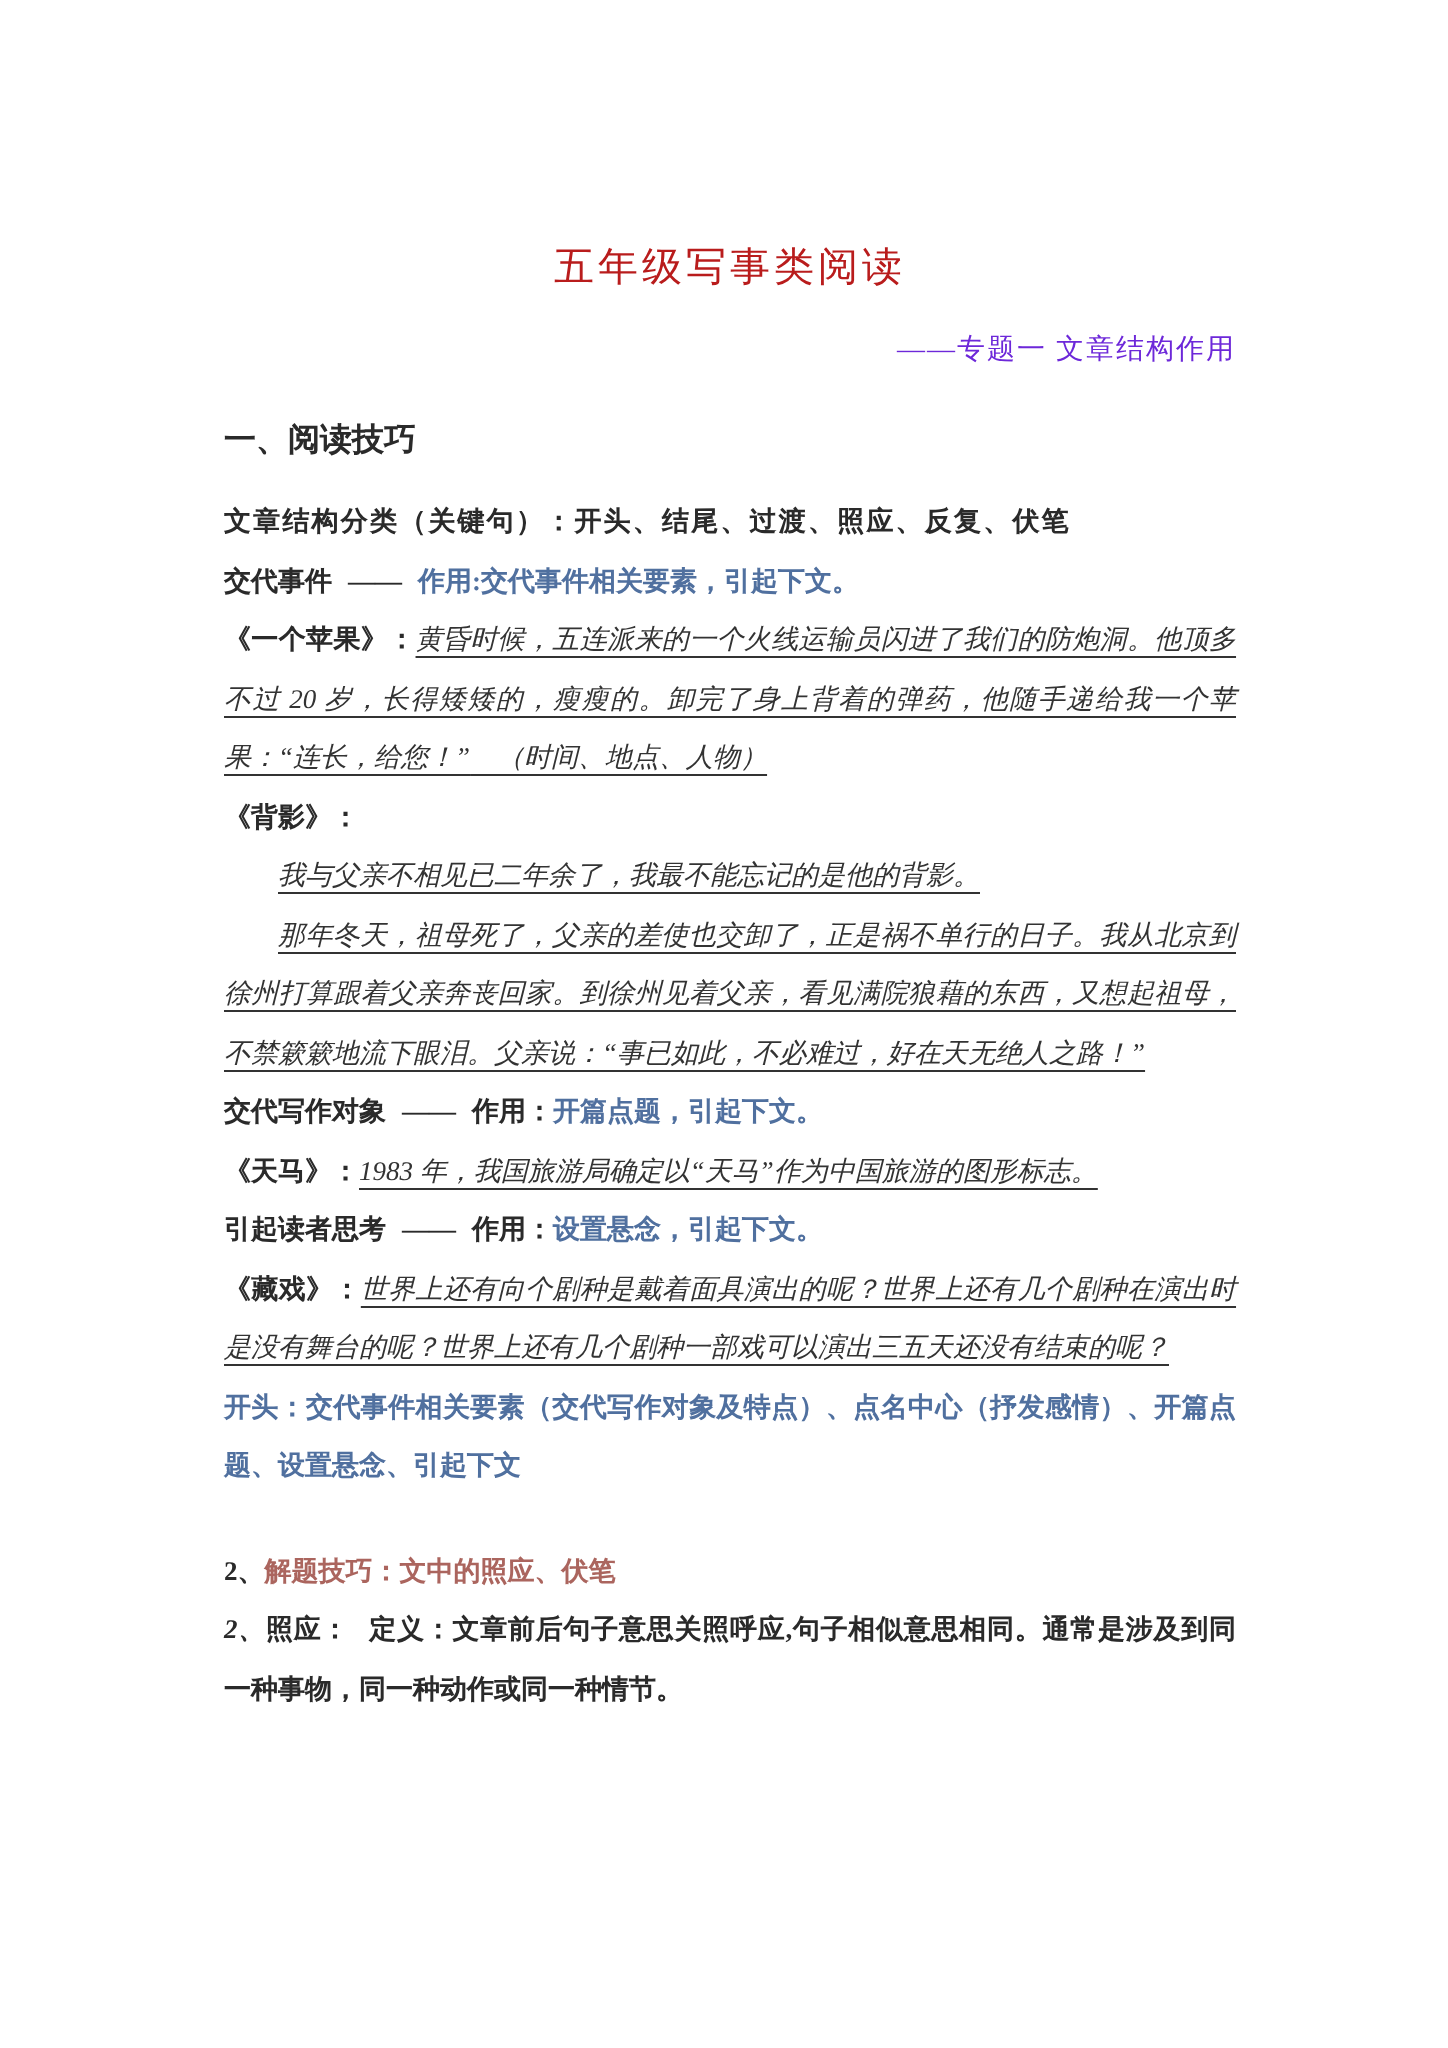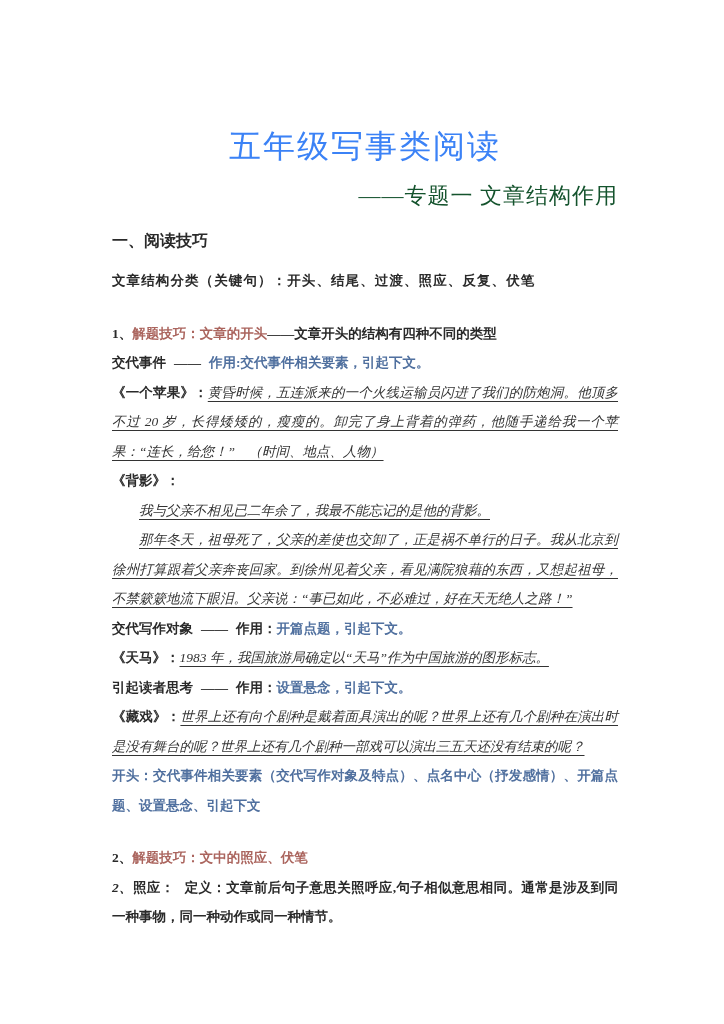--- a/index.html
+++ b/index.html
@@ -9,35 +9,35 @@
     height: 1024px;
     box-sizing: border-box;
     background: #ffffff;
     padding: 114px 106px 0 112px;
     font-family: "Liberation Serif", "DejaVu Serif", serif;
     color: #2a2a2a;
     font-size: 13.5px;
     overflow: hidden;
   }
   .title {
-    margin: 12px;
-    font-size: 32px;
+    margin: 0;
+    font-size: 20px;
     font-weight: 400;
     text-align: center;
     line-height: 40px;
     letter-spacing: 2px;
-    color: #3b82f6;
+    color: #b91c1c;
   }
   .subtitle {
     margin: 4px 0 0 0;
-    font-size: 22px;
+    font-size: 14px;
     text-align: right;
     line-height: 36px;
     letter-spacing: 1px;
-    color: #14532d;
+    color: #6d28d9;
   }
   .section-heading {
     margin: 12px 0 0 0;
     font-size: 16px;
     font-weight: 600;
     line-height: 30px;
     color: #2a2a2a;
   }
   p.line {
     margin: 0;
@@ -68,21 +68,20 @@
 <div class="page">
 
   <h1 class="title">五年级写事类阅读</h1>
 
   <div class="subtitle">——专题一 文章结构作用</div>
 
   <h2 class="section-heading">一、阅读技巧</h2>
 
   <p class="line b intro">文章结构分类（关键句）：开头、结尾、过渡、照应、反复、伏笔</p>
 
-  <p class="line gap b"><span>1、</span><span class="red">解题技巧：文章的开头</span><span>——文章开头的结构有四种不同的类型</span></p>
 
   <p class="line"><span class="b">交代事件</span><span class="dash">——</span><span class="blue">作用:交代事件相关要素，引起下文。</span></p>
 
   <p class="line"><span class="b">《一个苹果》：</span><span class="excerpt">黄昏时候，五连派来的一个火线运输员闪进了我们的防炮洞。他顶多不过 20 岁，长得矮矮的，瘦瘦的。卸完了身上背着的弹药，他随手递给我一个苹果：“连长，给您！”</span><span class="excerpt">　（时间、地点、人物）</span></p>
 
 
   <p class="line b"><span>《背影》：</span></p>
 
   <p class="line indent"><span class="excerpt">我与父亲不相见已二年余了，我最不能忘记的是他的背影。</span></p>
 

